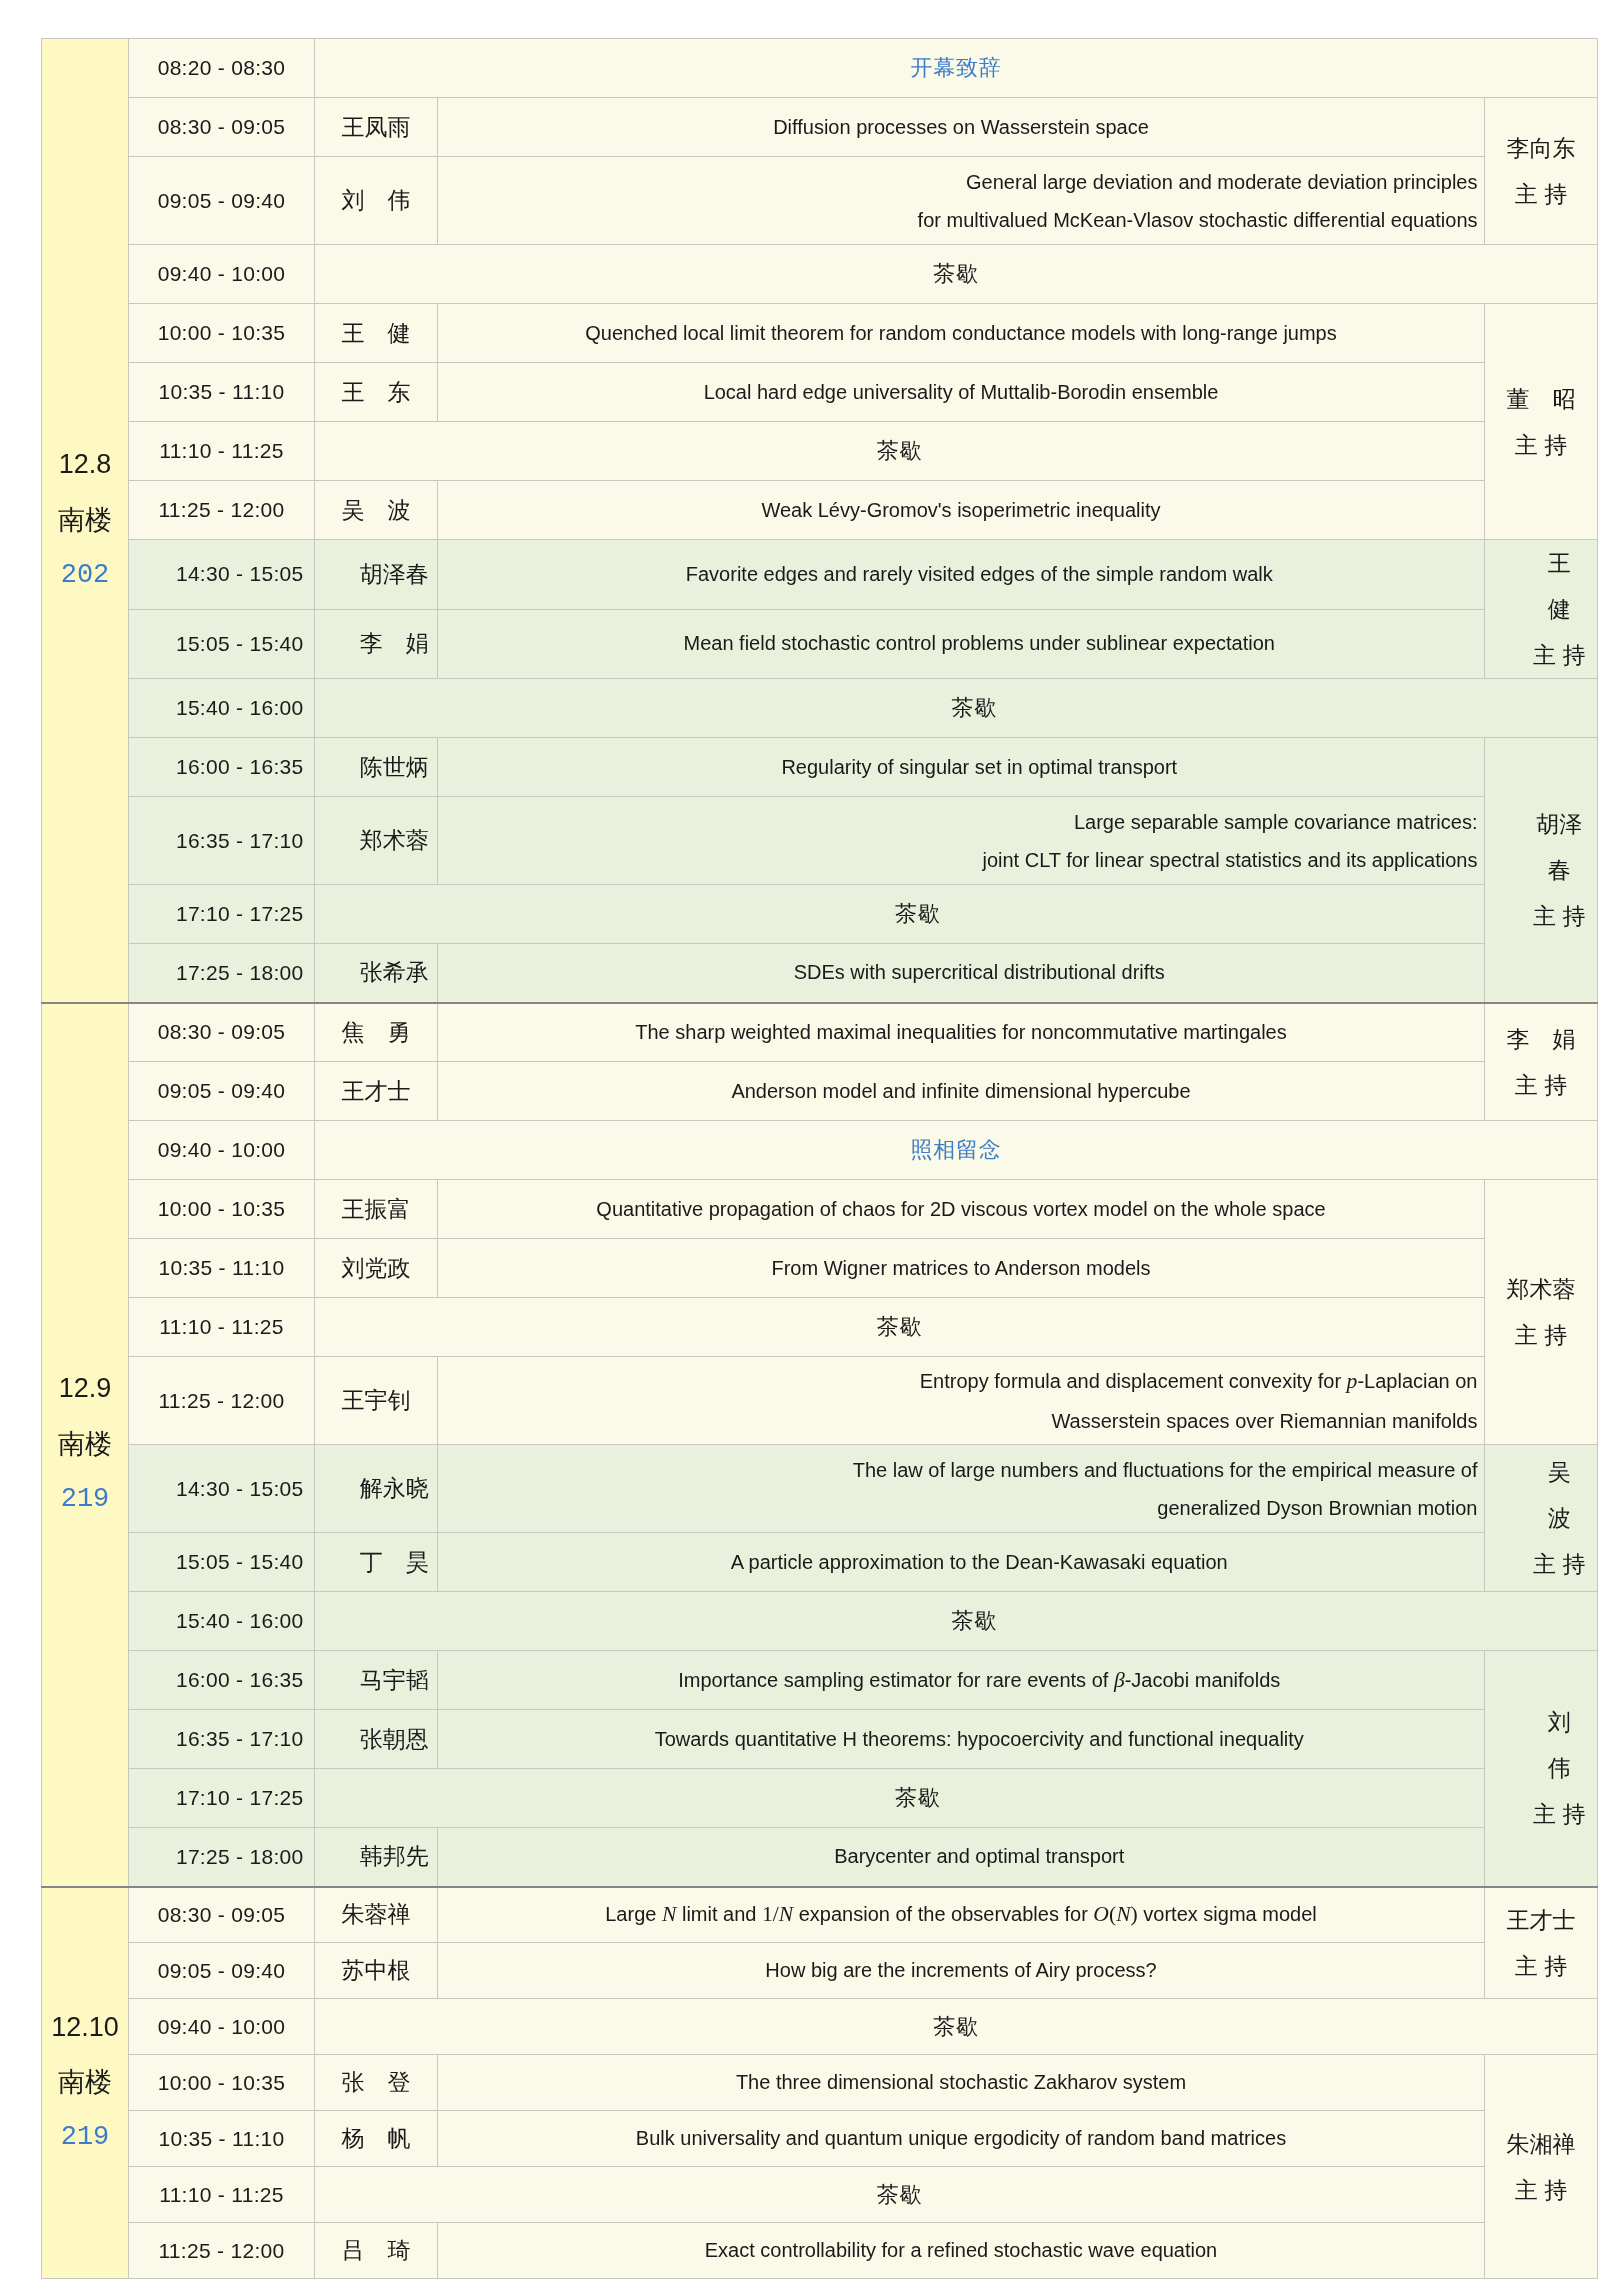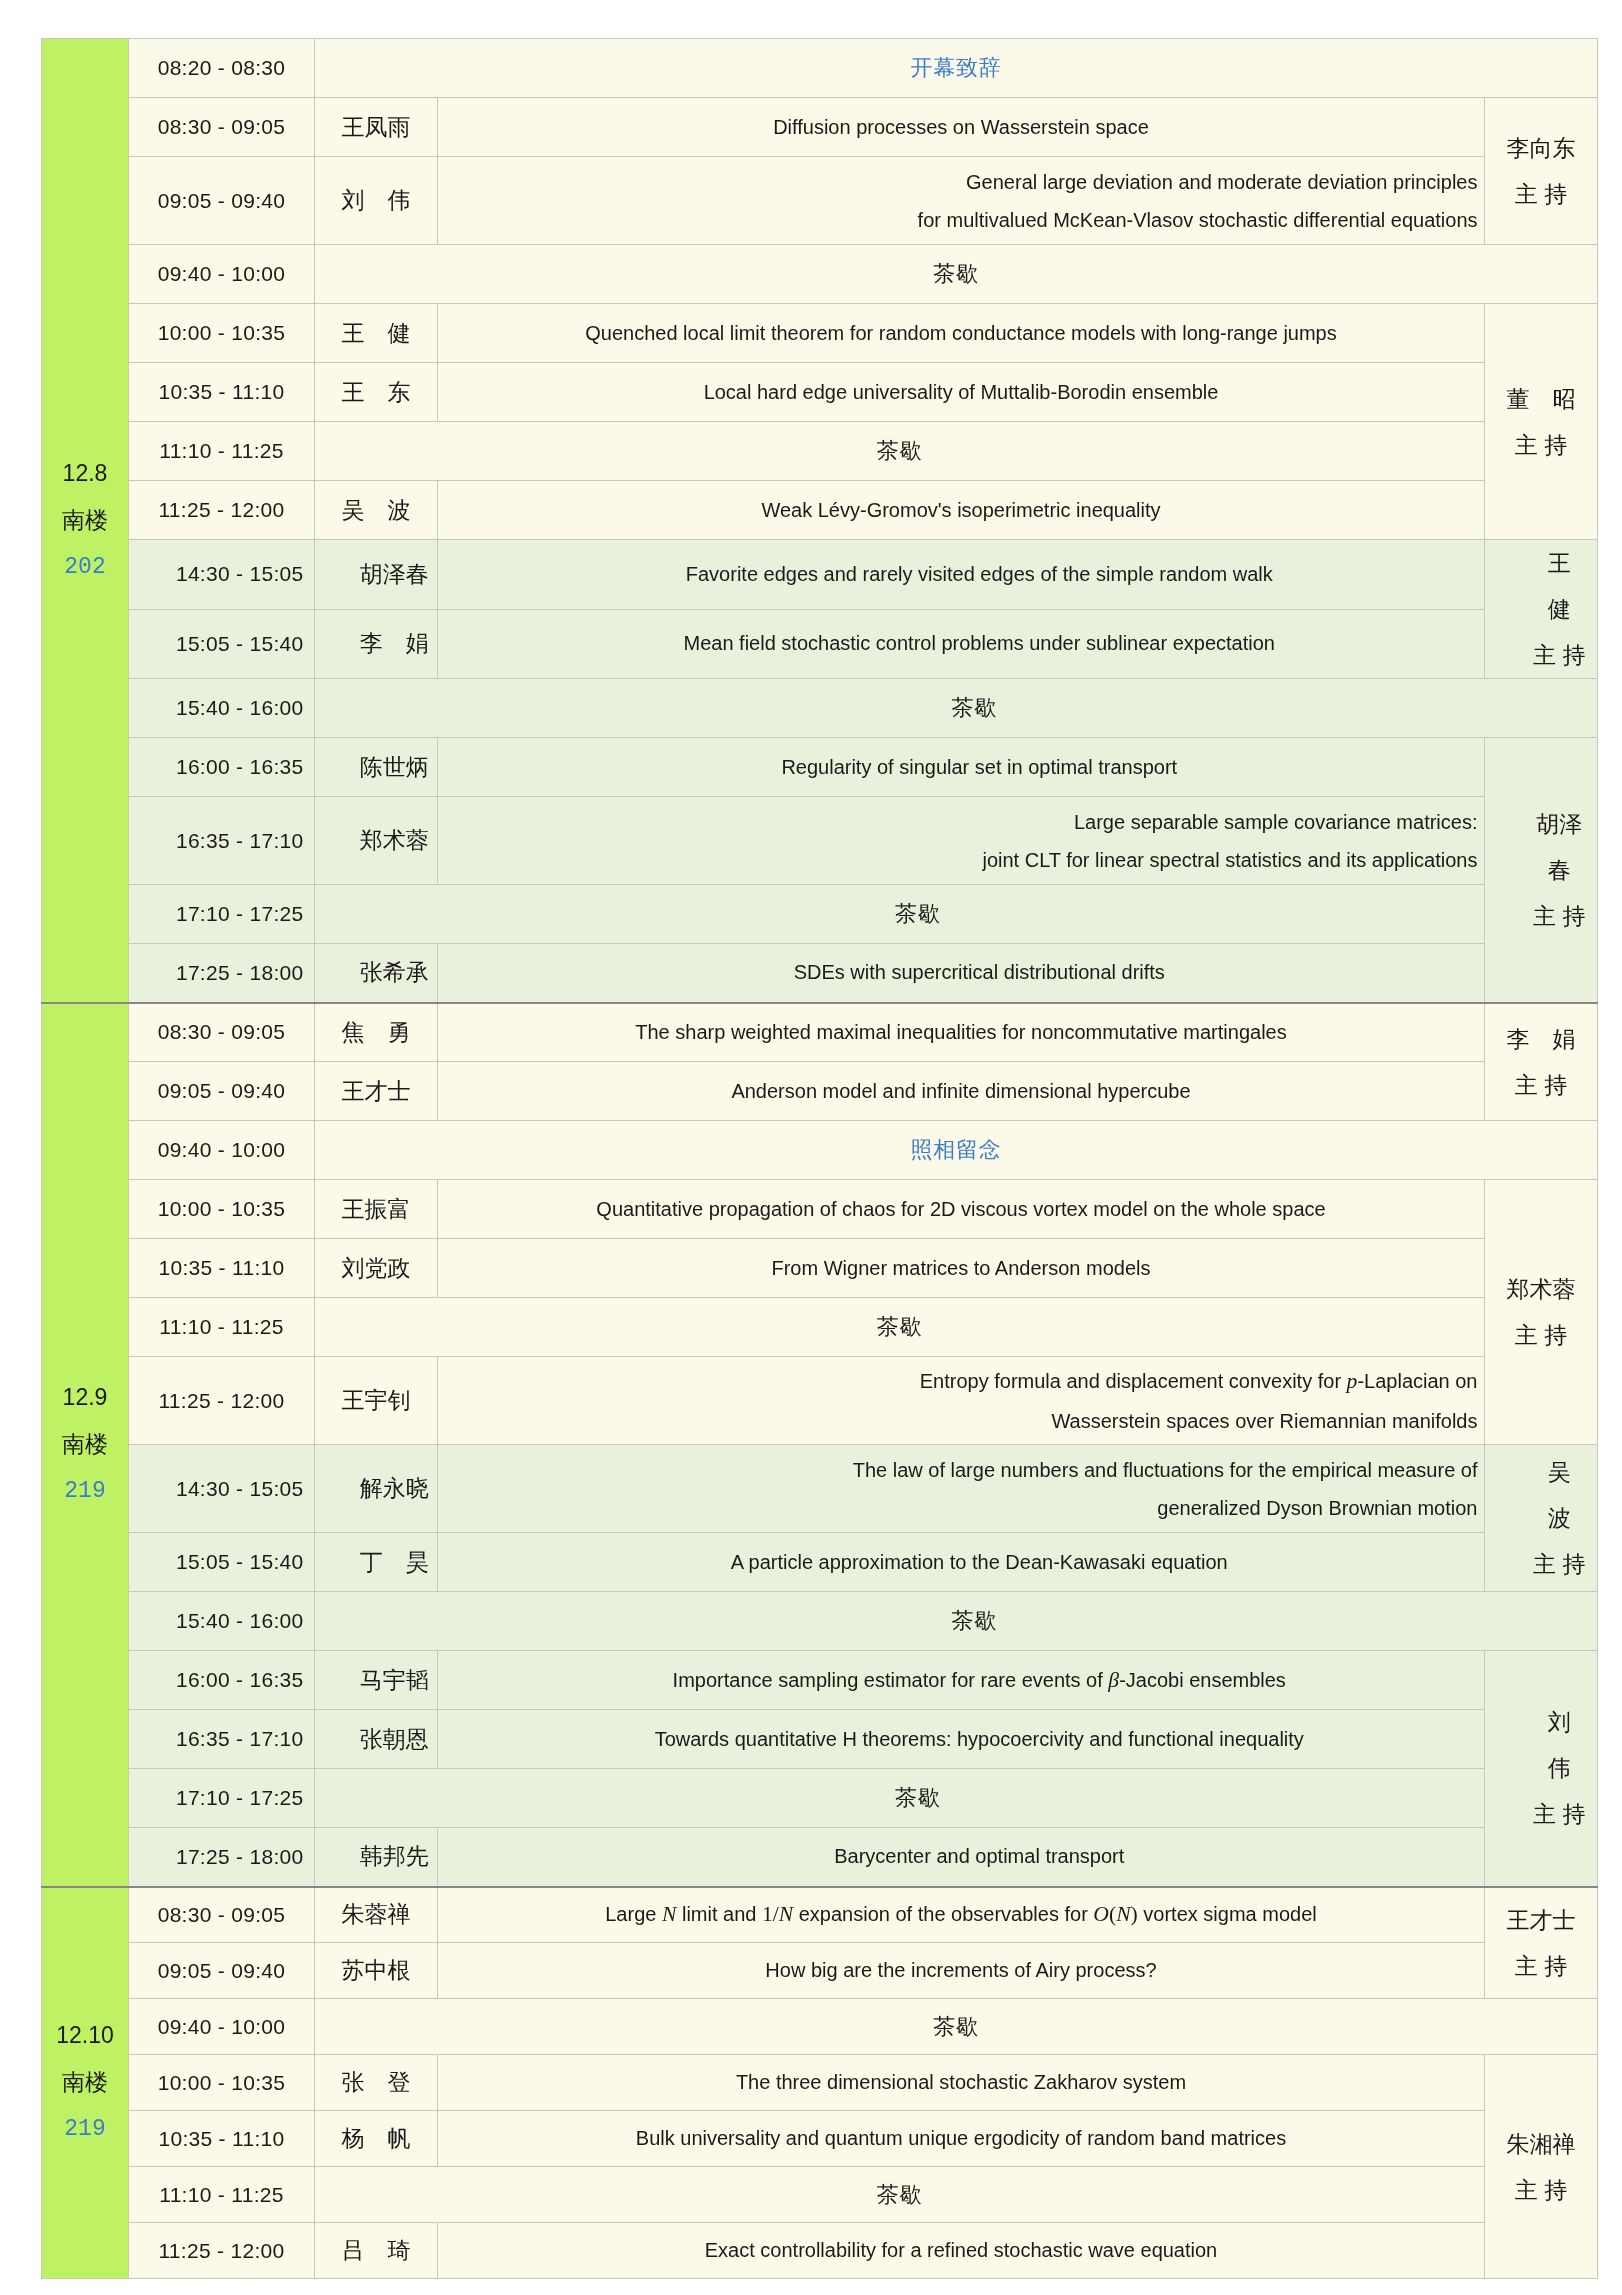--- a/index.html
+++ b/index.html
@@ -20,21 +20,21 @@
     border:0.7px solid #c8c7bf;
     text-align:center;
     vertical-align:middle;
     padding:0 6.5px;
     overflow:hidden;
   }
   tr.n{height:59px;}
   tr.t{height:88px;}
   tr.s{height:56px;}
   tr.day-start td{border-top:2px solid #85858a;}
-  td.date{background:#bef264;font-size:23px;line-height:2.05;}
+  td.date{background:#fef9c3;font-size:27px;line-height:2.05;}
   .room{color:#3d7cc9;font-family:Liberation Mono, monospace;}
   .am{background:#fbf9e8;}
   .pm{background:#e9f0db;padding-left:43px;}
   td.time{font-size:21px;letter-spacing:0.3px;}
   td.speaker{font-size:23px;}
   td.title{font-size:20px;}
   td.title.two{line-height:1.9;text-align:right;}
   td.brk{font-size:22px;letter-spacing:0.7px;}
   td.event{font-size:22px;color:#3d7cc9;letter-spacing:0.7px;}
   td.chair{font-size:23px;line-height:2.0;}
@@ -219,21 +219,21 @@
   <td class="speaker pm">丁　昊</td>
   <td class="title pm">A particle approximation to the Dean-Kawasaki equation</td>
 </tr>
 <tr class="n">
   <td class="time pm">15:40 - 16:00</td>
   <td class="brk pm" colspan="3">茶歇</td>
 </tr>
 <tr class="n">
   <td class="time pm">16:00 - 16:35</td>
   <td class="speaker pm">马宇韬</td>
-  <td class="title pm"><span>Importance sampling estimator for rare events of </span><i class="m">β</i><span>-Jacobi ensembles</span></td>
+  <td class="title pm"><span>Importance sampling estimator for rare events of </span><i class="m">β</i><span>-Jacobi manifolds</span></td>
   <td class="chair pm" rowspan="4">
     <div>刘　伟</div>
     <div>主 持</div>
   </td>
 </tr>
 <tr class="n">
   <td class="time pm">16:35 - 17:10</td>
   <td class="speaker pm">张朝恩</td>
   <td class="title pm">Towards quantitative H theorems: hypocoercivity and functional inequality</td>
 </tr>

